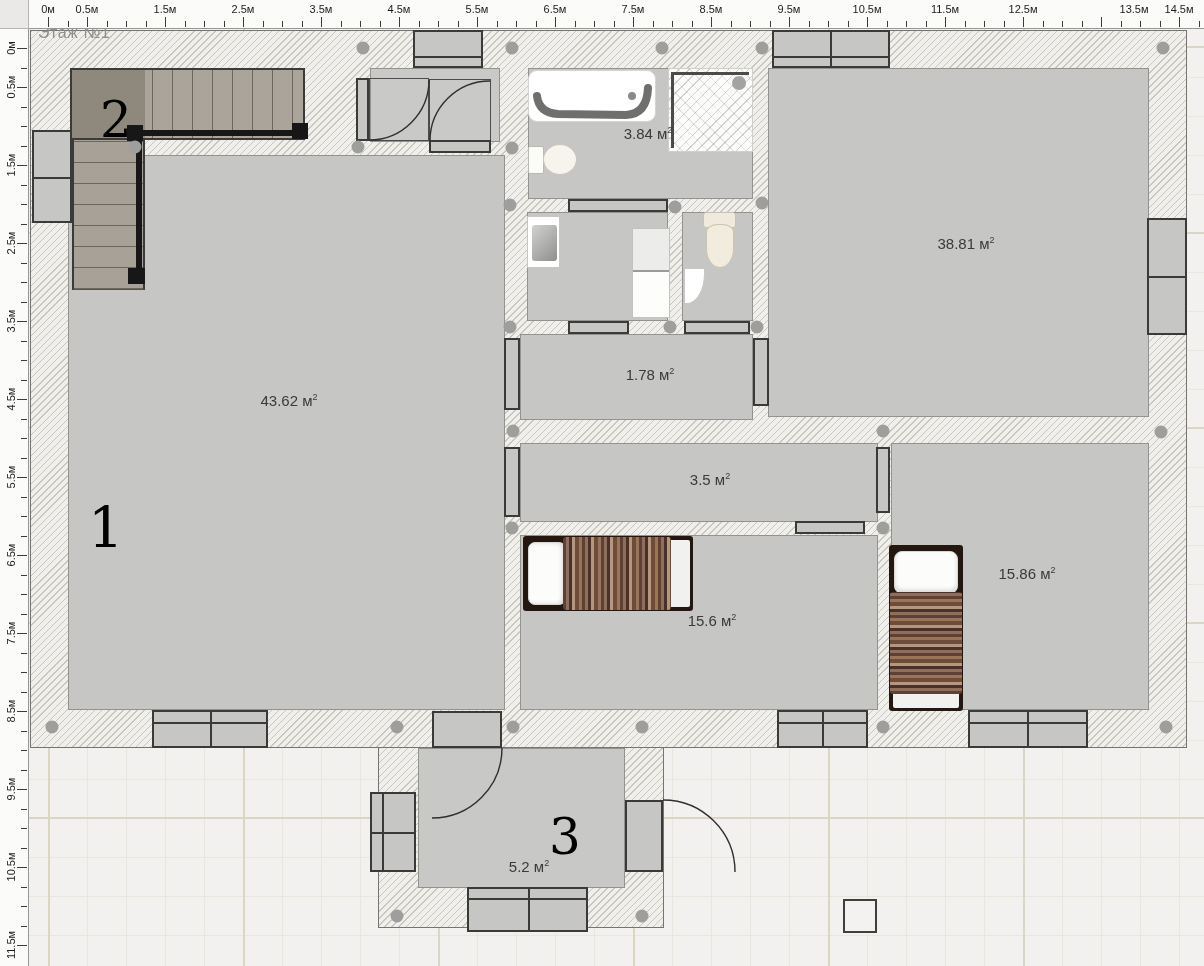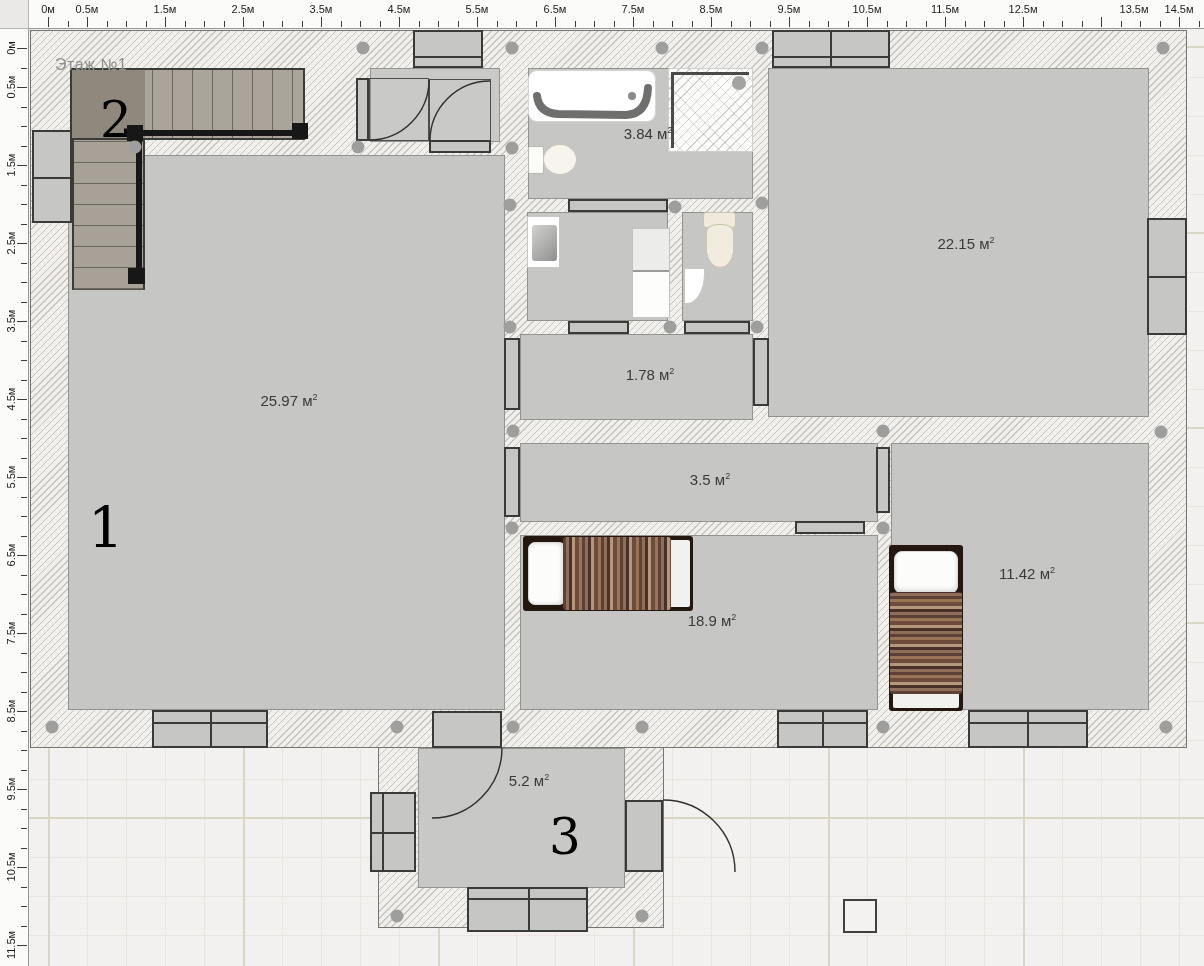--- a/index.html
+++ b/index.html
@@ -23,21 +23,21 @@
   .floor{position:absolute;box-sizing:border-box;background:#c6c6c4;border:1px solid #92928f;}
   .win,.leaf{position:absolute;box-sizing:border-box;background:#c6c6c4;border:2px solid #3a3a38;}
   .vdiv{position:absolute;top:0;bottom:0;width:2px;background:#3a3a38;}
   .hdiv{position:absolute;left:0;right:0;height:2px;background:#3a3a38;}
   .door-region{position:absolute;box-sizing:border-box;border:1.5px solid #4c4c4a;}
   .dot{position:absolute;width:13px;height:13px;border-radius:50%;background:#9e9e9c;transform:translate(-50%,-50%);}
   .area-label{position:absolute;transform:translate(-50%,-50%);font-size:15px;color:#3a3a3a;white-space:nowrap;}
   .area-label sup{font-size:9px;}
   .marker{position:absolute;font-family:"DejaVu Serif",serif;color:#000;line-height:1;}
   .black{background:#171717;position:absolute;}
-  #title{position:absolute;left:38px;top:56px;font-size:16px;color:#8e8e8c;letter-spacing:.5px;margin-left:17px;}
+  #title{position:absolute;left:38px;top:24px;font-size:16px;color:#8e8e8c;letter-spacing:.5px;}
   
   .ruler{position:absolute;background:#fbfbf9;z-index:50;}
   #ruler-top{left:28px;top:0;width:1176px;height:28px;border-bottom:1px solid #969694;}
   #ruler-left{left:0;top:28px;width:28px;height:938px;border-right:1px solid #969694;}
   #corner{left:0;top:0;width:28px;height:28px;background:#eae9e7;border-right:1px solid #b5b5b3;border-bottom:1px solid #b5b5b3;position:absolute;z-index:51;}
   .tick-t{position:absolute;width:1px;background:#3c3c3a;}
   .tick-l{position:absolute;height:1px;background:#3c3c3a;}
   .rlab{position:absolute;font-size:11px;color:#1c1c1a;white-space:nowrap;}
   .rlab-t{transform:translateX(-50%);top:3px;}
   .rlab-l{transform:translate(-50%,-50%) rotate(-90deg);left:11px;}
@@ -191,28 +191,28 @@
 
   <svg class="overlay" width="1204" height="966">
     <path d="M 429 80 A 60 60 0 0 1 369 140" fill="none" stroke="#2f2f2f" stroke-width="1.4"></path>
     <path d="M 430 141 A 60 60 0 0 1 490 81" fill="none" stroke="#2f2f2f" stroke-width="1.4"></path>
     <path d="M 502 748 A 70 70 0 0 1 432 818" fill="none" stroke="#2f2f2f" stroke-width="1.4"></path>
     <path d="M 663 800 A 72 72 0 0 1 735 872" fill="none" stroke="#2f2f2f" stroke-width="1.4"></path>
     <path d="M 537 96 Q 539 113 558 114 L 626 115 Q 647 114 648 88" fill="none" stroke="#6f6f6d" stroke-width="8" stroke-linecap="round"></path>
     <circle cx="632" cy="96" r="4" fill="#8a8a88"></circle>
   </svg>
 
-  <div class="area-label" style="left:289px;top:400px;"><span>25.97 м</span><sup>2</sup></div>
-  <div class="area-label" style="left:966px;top:243px;"><span>22.15 м</span><sup>2</sup></div>
+  <div class="area-label" style="left:289px;top:400px;"><span>43.62 м</span><sup>2</sup></div>
+  <div class="area-label" style="left:966px;top:243px;"><span>38.81 м</span><sup>2</sup></div>
   <div class="area-label" style="left:648px;top:133px;"><span>3.84 м</span><sup>2</sup></div>
   <div class="area-label" style="left:650px;top:374px;"><span>1.78 м</span><sup>2</sup></div>
   <div class="area-label" style="left:710px;top:479px;"><span>3.5 м</span><sup>2</sup></div>
-  <div class="area-label" style="left:712px;top:620px;"><span>18.9 м</span><sup>2</sup></div>
-  <div class="area-label" style="left:1027px;top:573px;"><span>11.42 м</span><sup>2</sup></div>
-  <div class="area-label" style="left:529px;top:780px;"><span>5.2 м</span><sup>2</sup></div>
+  <div class="area-label" style="left:712px;top:620px;"><span>15.6 м</span><sup>2</sup></div>
+  <div class="area-label" style="left:1027px;top:573px;"><span>15.86 м</span><sup>2</sup></div>
+  <div class="area-label" style="left:529px;top:866px;"><span>5.2 м</span><sup>2</sup></div>
 
   <div class="marker" style="left:88px;top:500px;font-size:56px;">1</div>
   <div class="marker" style="left:100px;top:95px;font-size:50px;">2</div>
   <div class="marker" style="left:549px;top:812px;font-size:50px;">3</div>
 
   <div id="title">Этаж №1</div>
 
   <div id="ruler-top" class="ruler">
       <div class="tick-t" style="left: 20px; top: 21px; height: 6px;"></div>
       <div class="tick-t" style="left: 39.5px; top: 21px; height: 6px;"></div>

